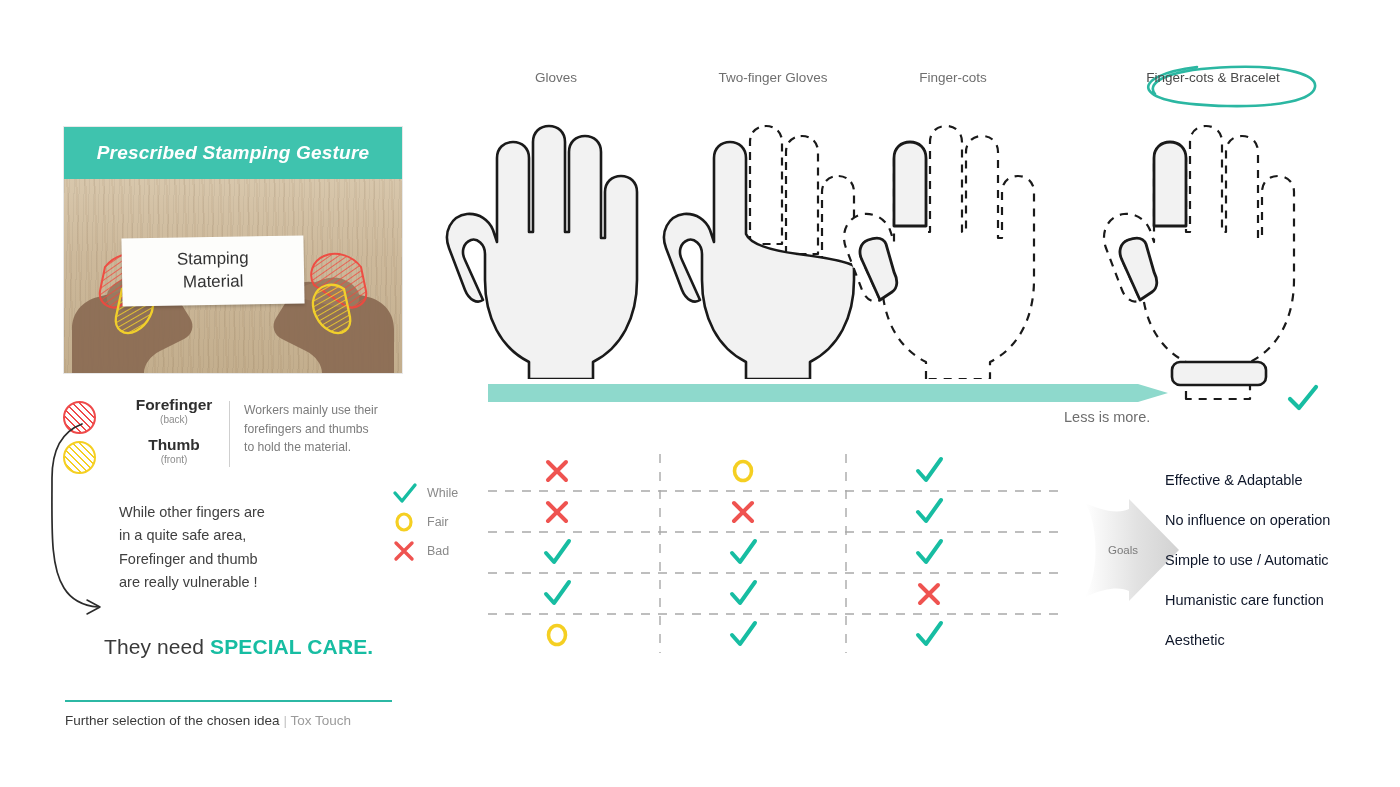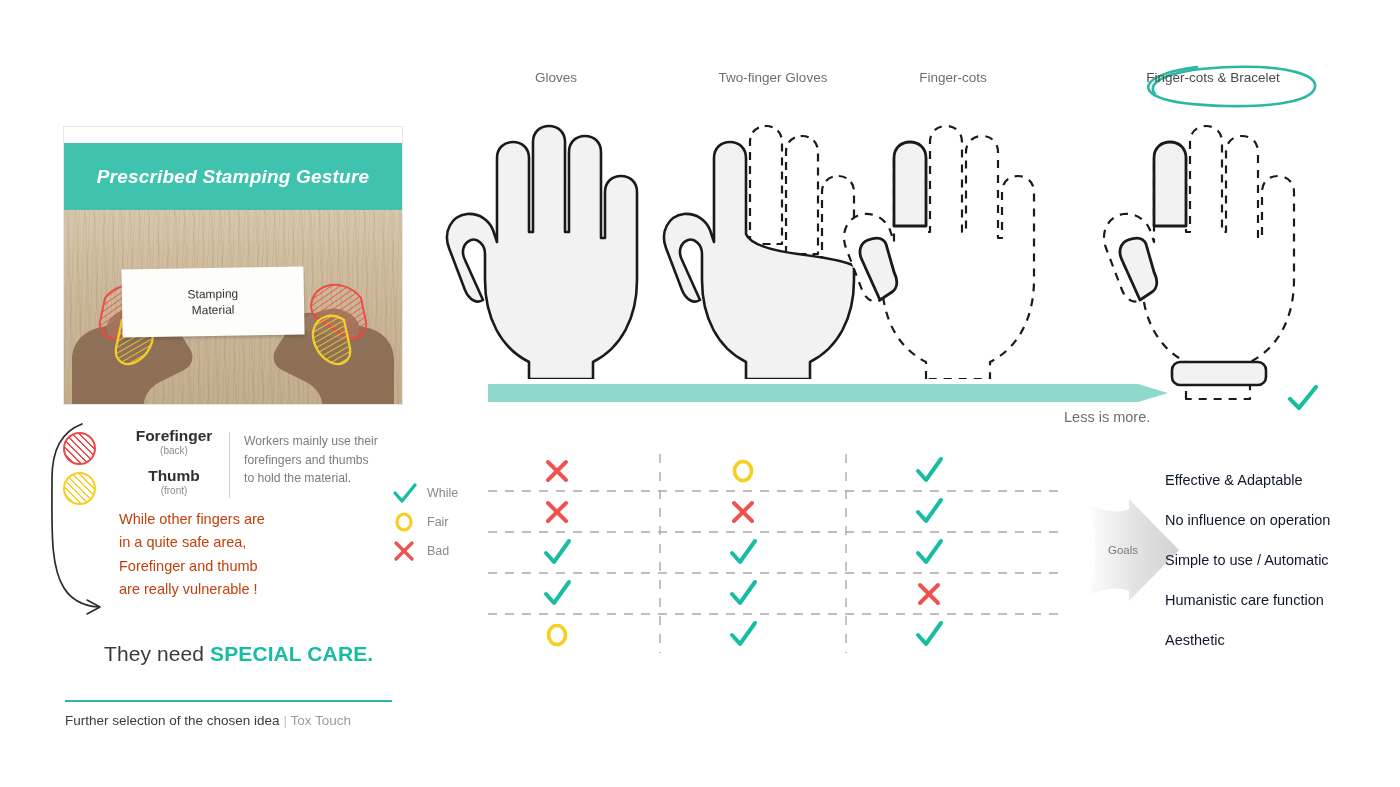--- a/index.html
+++ b/index.html
@@ -28,25 +28,24 @@
   }
 
   #photo-card {
     width: 340px;
     border: 1px solid #e8e8e8;
     box-sizing: border-box;
     background: #fff;
   }
   #photo-card-header {
     background: #3fc3ae;
-    height: 67px;
+    height: 52px;
     display: flex;
     align-items: center;
     justify-content: center;
-    margin-top: 16px;
   }
   #photo-card-header .title {
     color: #ffffff;
     font-size: 19px;
     font-weight: bold;
     font-style: italic;
     letter-spacing: .2px;
   }
 
   
@@ -67,21 +66,21 @@
   #stamp-paper {
     position: absolute;
     left: 58px; top: 58px;
     width: 182px; height: 68px;
     background: #fdfdfb;
     transform: rotate(-1deg);
     box-shadow: 0 2px 3px rgba(0,0,0,.18);
     display: flex; align-items: center; justify-content: center;
   }
   #stamp-paper .lbl {
-    font-size: 12px;
+    font-size: 17px;
     color: #333;
     text-align: center;
     line-height: 1.35;
     font-family: "Liberation Sans", sans-serif;
   }
 
   
   #finger-legend {
     margin-top: 23px;
     position: relative;
@@ -111,23 +110,24 @@
   }
   .legend-sub { font-size: 10px; color: #8c8c8c; margin-top: 1px; }
   #legend-divider {
     width: 1px; background: #cfcfcf; height: 66px; margin: 4px 14px 0 0;
   }
   #legend-note {
     font-size: 12.2px; color: #7c7c7c; line-height: 1.52; padding-top: 4px;
   }
 
   #vulnerable-text {
+    margin-top: 24px;
     margin-left: 56px;
     font-size: 14.5px;
-    color: #c2410c;
+    color: #404040;
     line-height: 1.62;
   }
 
   #special-care {
     margin-top: 40px;
     margin-left: 41px;
     font-size: 21px;
     color: #3a3a3a;
     letter-spacing: .1px;
   }

